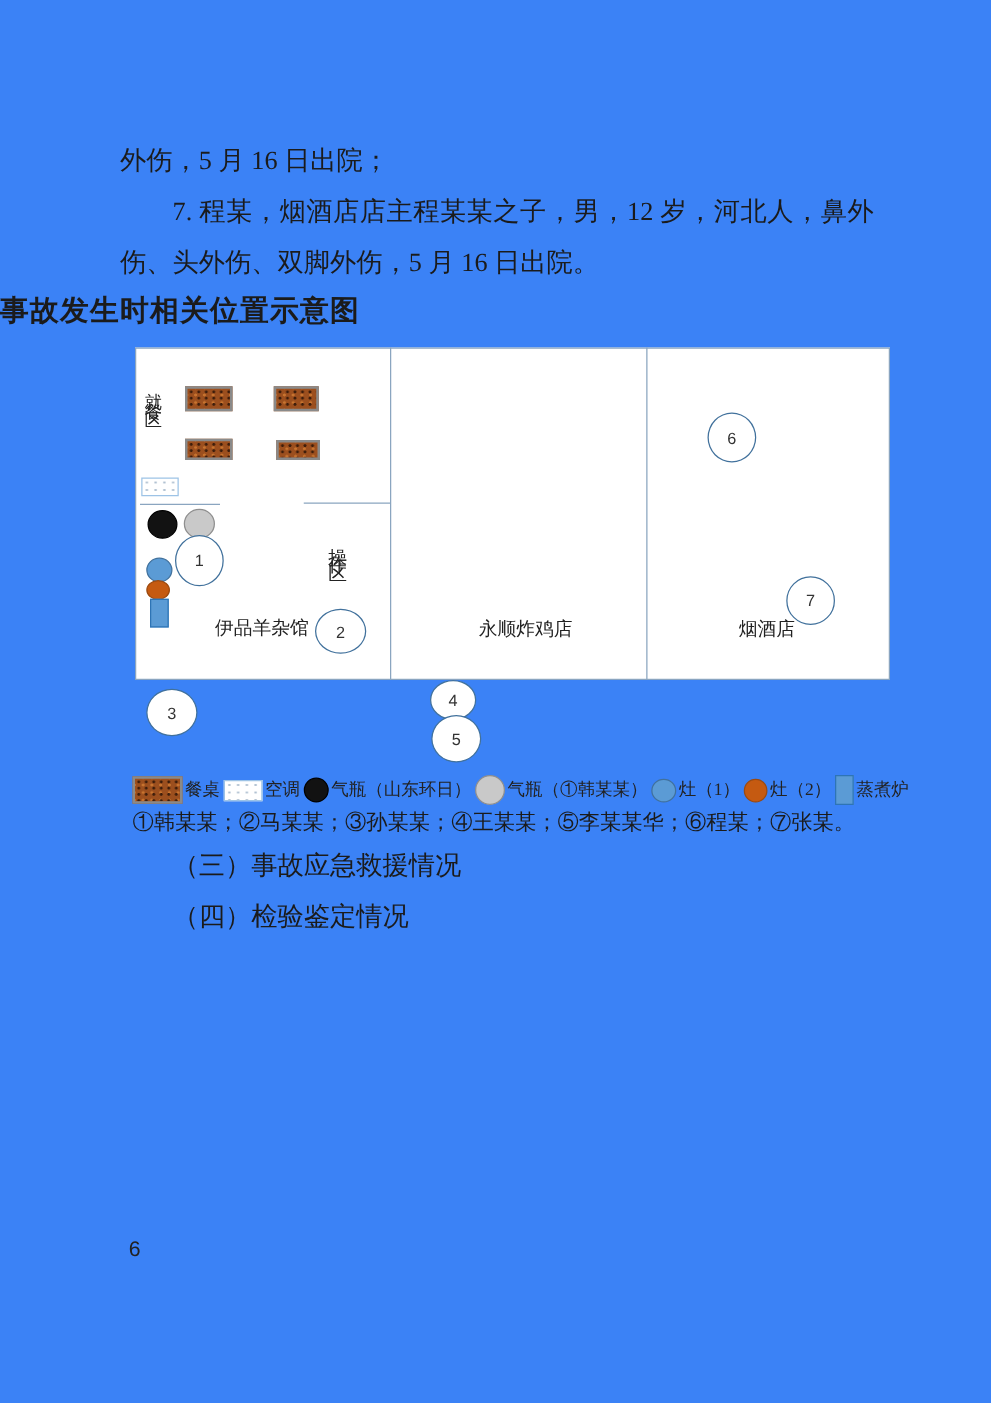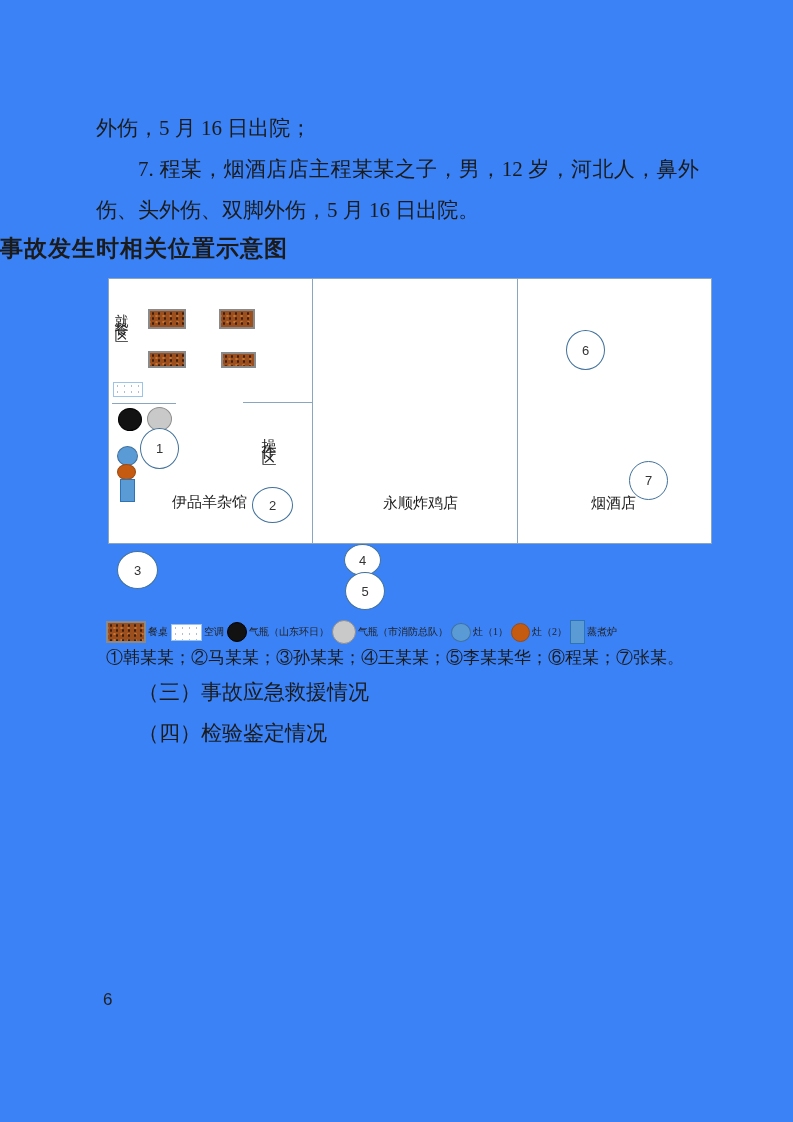--- a/index.html
+++ b/index.html
@@ -28,21 +28,21 @@
   .d-ac{background-color:#ffffff;border:1px solid #9dc3e6;
         background-image:radial-gradient(circle,#aebfd0 0.8px,transparent 1px);
         background-size:7px 6px;}
   .circ{border-radius:50%;}
   .c-black{background:#121212;border:1px solid #000;}
   .c-gray{background:#c9c9c9;border:1px solid #8f8f8f;}
   .c-blue{background:#5b9bd5;border:1px solid #41719c;}
   .c-orange{background:#c55a11;border:1px solid #9c4a10;}
   .r-blue{background:#5b9bd5;border:1px solid #2e74b5;}
   #legend-symbols{position:absolute;top:620px;left:106px;width:606px;display:flex;
-        align-items:center;font-size:10px;white-space:nowrap;color:#222;}
+        align-items:center;font-size:14px;white-space:nowrap;color:#222;}
   #legend-symbols .sw{flex:none;margin-right:2px;}
   #legend-symbols .lg-label{margin-right:3px;}
   .sw-table{width:36px;height:18px;}
   .sw-ac{width:29px;height:15px;}
   .sw-bcirc{width:18px;height:18px;}
   .sw-gcirc{width:22px;height:22px;}
   .sw-blue{width:18px;height:17px;}
   .sw-orange{width:17px;height:17px;}
   .sw-rect{width:13px;height:22px;}
   #legend-people{position:absolute;top:646px;left:106px;width:606px;font-size:17px;
@@ -100,21 +100,21 @@
   </div>
 
   <div id="legend-symbols">
     <span class="sw sw-table d-table"></span>
     <span class="lg-label">餐桌</span>
     <span class="sw sw-ac d-ac"></span>
     <span class="lg-label">空调</span>
     <span class="sw sw-bcirc circ c-black"></span>
     <span class="lg-label">气瓶（山东环日）</span>
     <span class="sw sw-gcirc circ c-gray"></span>
-    <span class="lg-label">气瓶（市消防总队）</span>
+    <span class="lg-label">气瓶（①韩某某）</span>
     <span class="sw sw-blue circ c-blue"></span>
     <span class="lg-label">灶（1）</span>
     <span class="sw sw-orange circ c-orange"></span>
     <span class="lg-label">灶（2）</span>
     <span class="sw sw-rect r-blue"></span>
     <span class="lg-label">蒸煮炉</span>
   </div>
   <div id="legend-people">①韩某某；②马某某；③孙某某；④王某某；⑤李某某华；⑥程某；⑦张某。</div>
 
   <div id="sections">

